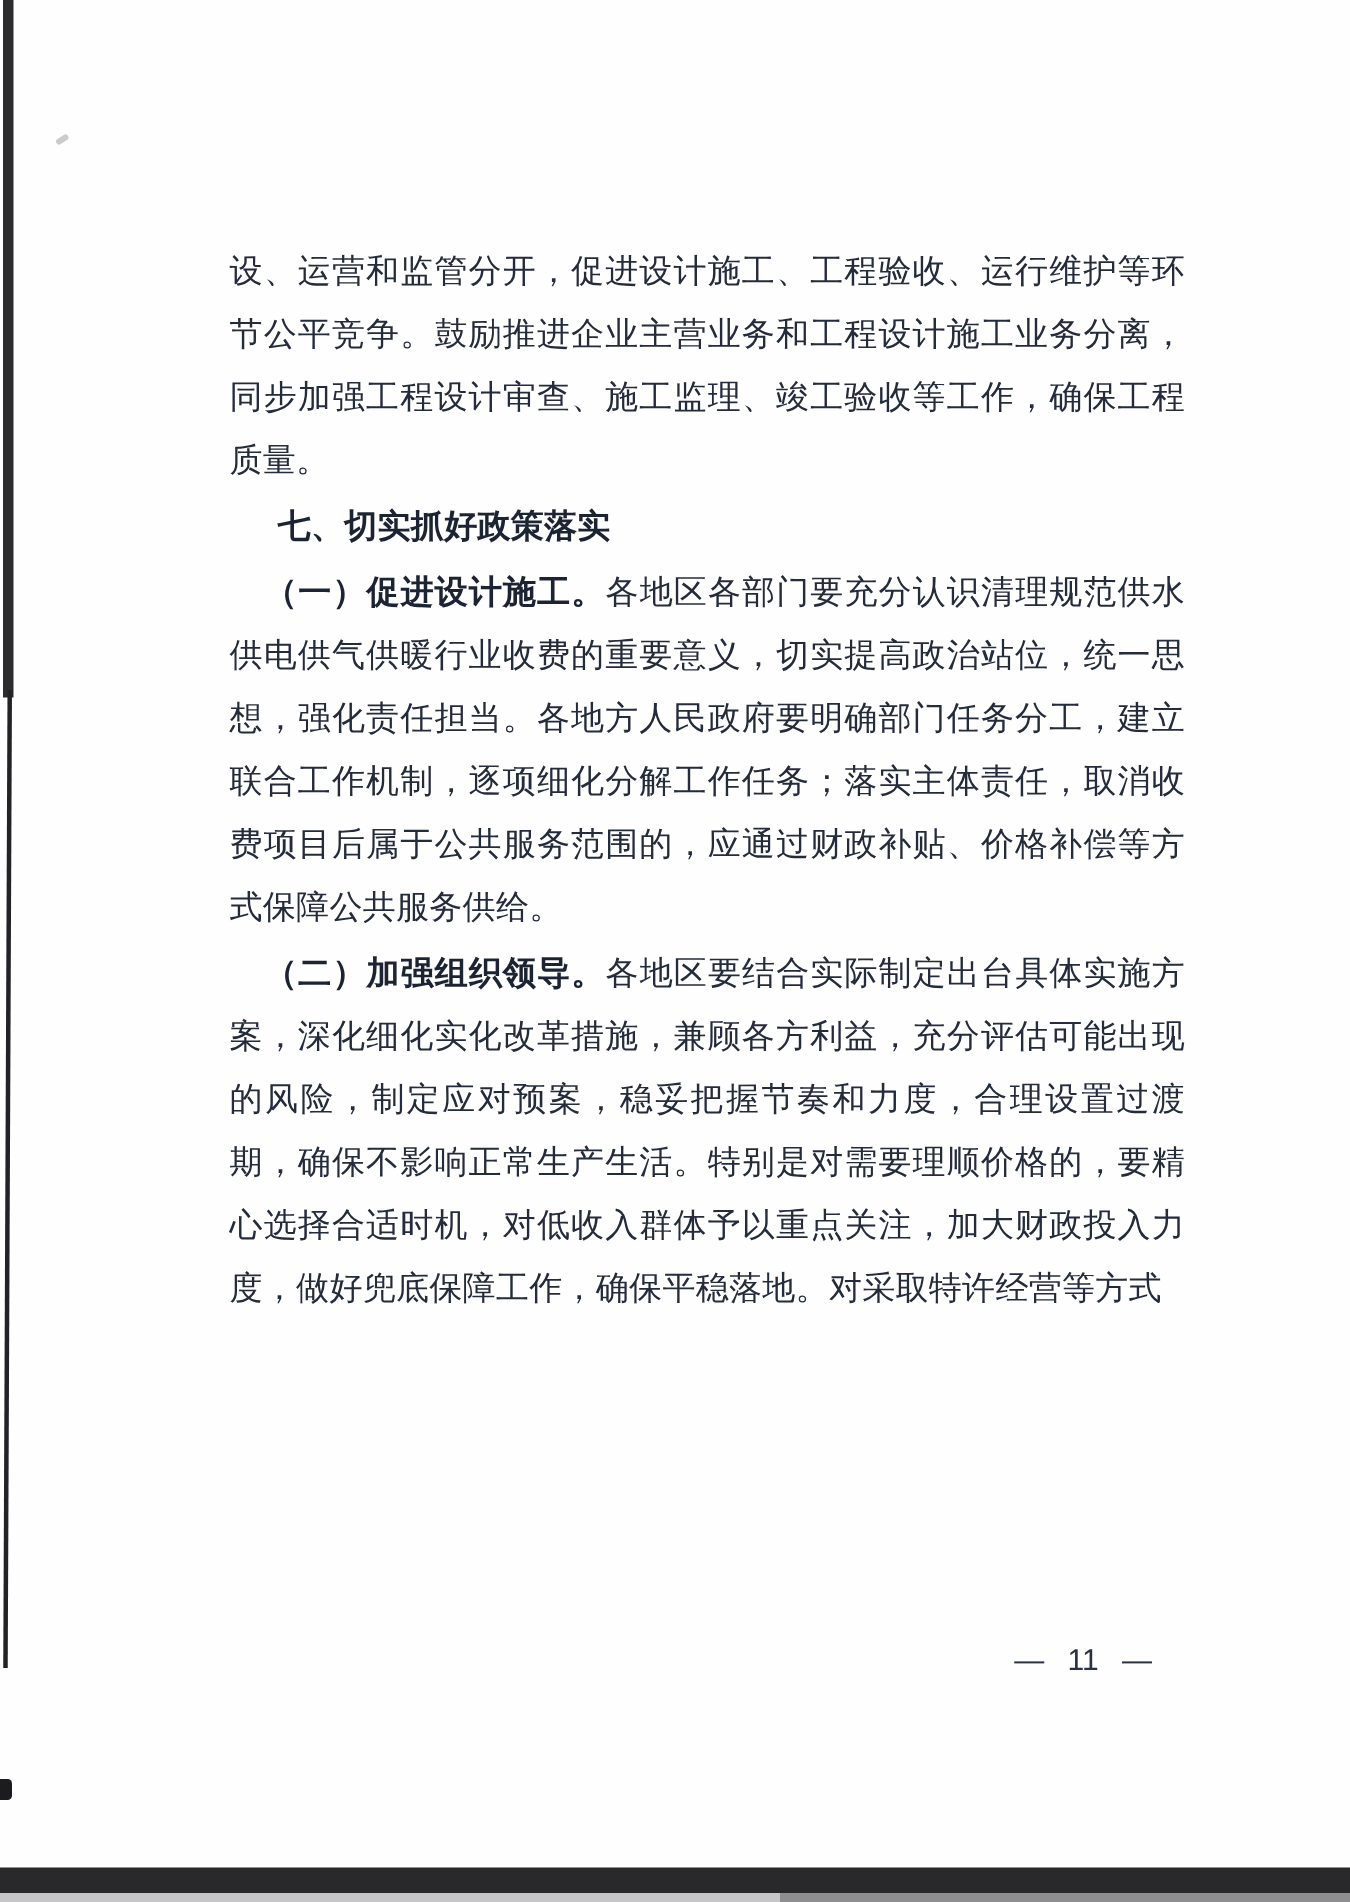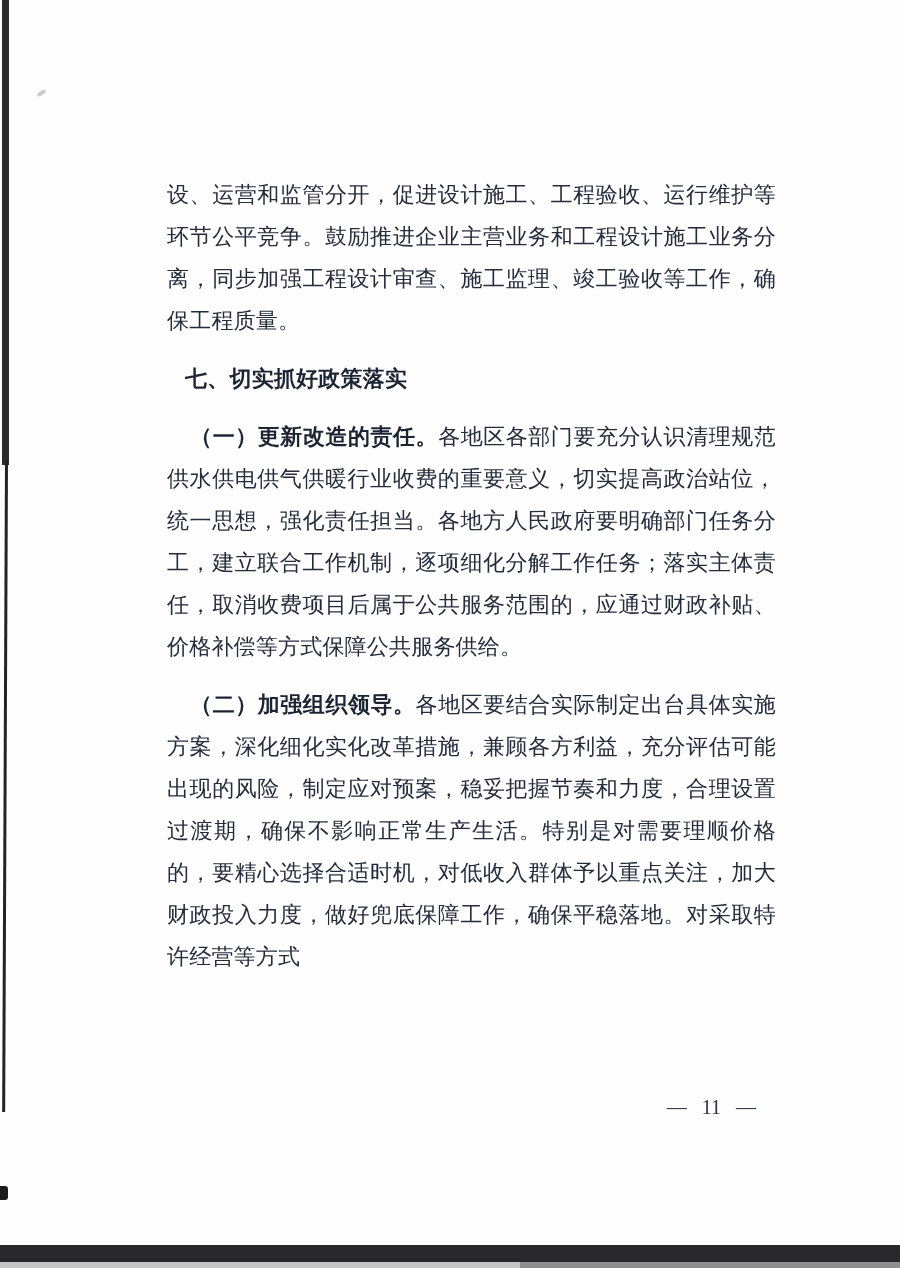--- a/index.html
+++ b/index.html
@@ -18,39 +18,39 @@
   .content {
     position: absolute;
     left: 151px; top: 158px;
     width: 641px;
     color: #242b3b;
     font-size: 22px;
     line-height: 42px;
     text-align: justify;
     letter-spacing: 0.2px;
   }
-  .content p.para { margin: 16px; text-indent: 1.05em; }
+  .content p.para { margin: 2px; text-indent: 1.05em; }
   .content p.para.continuation { text-indent: 0; }
   .content .lead { font-weight: bold; color: #1c2333; }
   .content h2.heading {
     margin: 0;
     font-size: 22px;
     line-height: 42px;
     font-weight: bold;
     color: #1c2333;
     text-indent: 1.55em;
     text-align: left;
   }
   
   .page-number {
     position: absolute;
-    top: 1096px; right: 144px;
+    top: 1096px; right: 132px;
     font-size: 20px;
     color: #2a3142;
-    font-family: Liberation Serif, serif;
+    font-family: Liberation Sans, sans-serif;
     word-spacing: 10px;
     white-space: nowrap;
   }
   
   .edge-left-thick {
     position: absolute; left: 2px; top: 0;
     width: 7px; height: 465px;
     background: #2c2c2f;
   }
   .edge-left-thin {
@@ -102,21 +102,21 @@
   <div class="content">
 
     <p class="para continuation">
       <span>设、运营和监管分开，促进设计施工、工程验收、运行维护等环节公平竞争。鼓励推进企业主营业务和工程设计施工业务分离，同步加强工程设计审查、施工监理、竣工验收等工作，确保工程质量。</span>
     </p>
 
 
     <h2 class="heading">七、切实抓好政策落实</h2>
 
     <p class="para">
-      <span class="lead">（一）更新改造的责任。</span><span>各地区各部门要充分认识清理规范供水供电供气供暖行业收费的重要意义，切实提高政治站位，统一思想，强化责任担当。各地方人民政府要明确部门任务分工，建立联合工作机制，逐项细化分解工作任务；落实主体责任，取消收费项目后属于公共服务范围的，应通过财政补贴、价格补偿等方式保障公共服务供给。</span>
+      <span class="lead">（一）促进设计施工。</span><span>各地区各部门要充分认识清理规范供水供电供气供暖行业收费的重要意义，切实提高政治站位，统一思想，强化责任担当。各地方人民政府要明确部门任务分工，建立联合工作机制，逐项细化分解工作任务；落实主体责任，取消收费项目后属于公共服务范围的，应通过财政补贴、价格补偿等方式保障公共服务供给。</span>
     </p>
 
     <p class="para">
       <span class="lead">（二）加强组织领导。</span><span>各地区要结合实际制定出台具体实施方案，深化细化实化改革措施，兼顾各方利益，充分评估可能出现的风险，制定应对预案，稳妥把握节奏和力度，合理设置过渡期，确保不影响正常生产生活。特别是对需要理顺价格的，要精心选择合适时机，对低收入群体予以重点关注，加大财政投入力度，做好兜底保障工作，确保平稳落地。对采取特许经营等方式</span>
     </p>
 
   </div>
 
   <div class="page-number">— 11 —</div>
 

